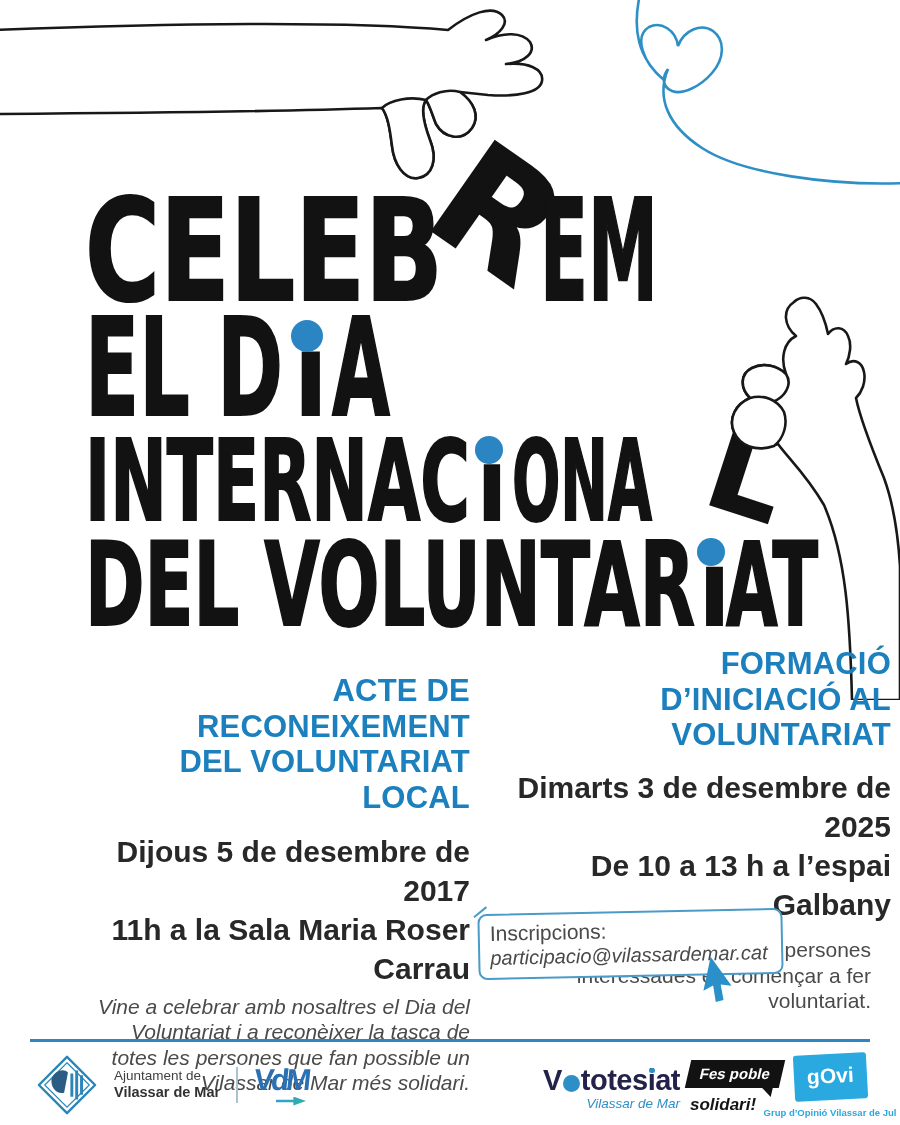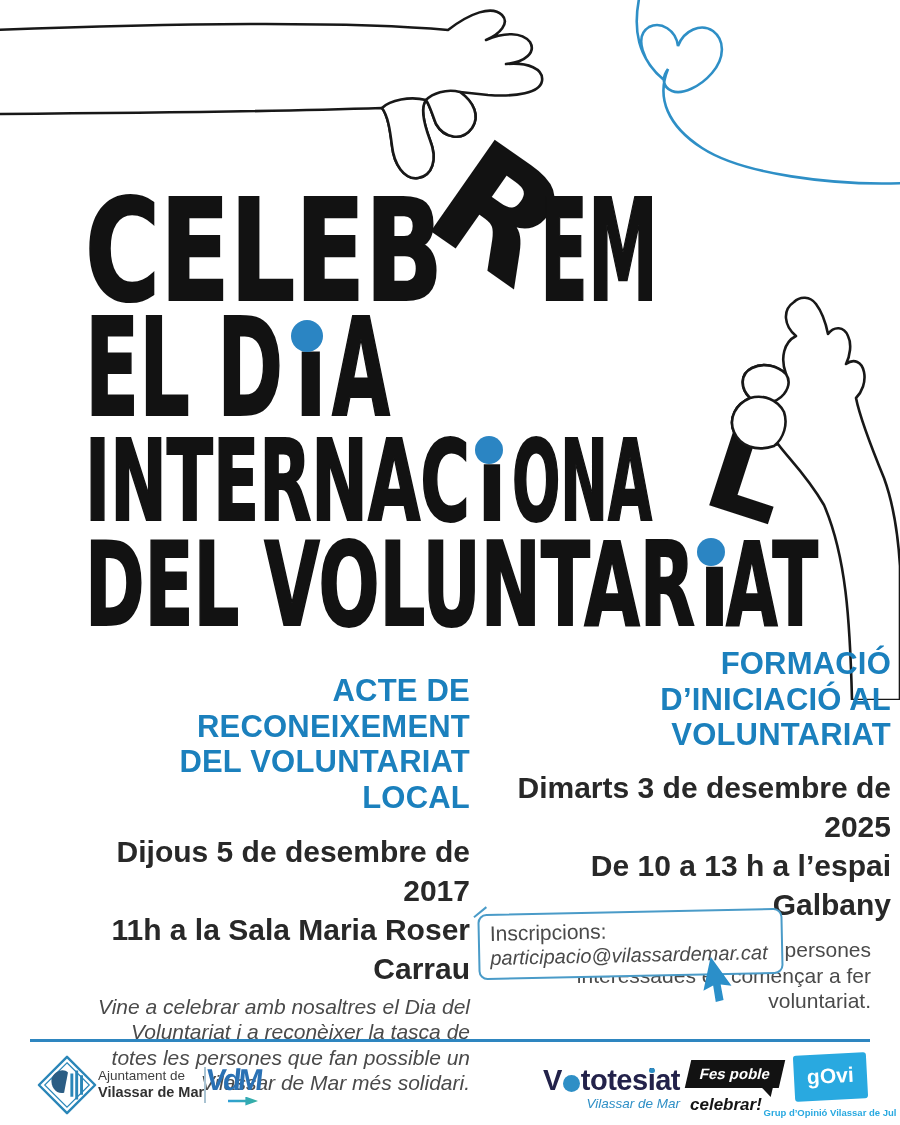--- a/index.html
+++ b/index.html
@@ -37,21 +37,21 @@
   .inscription-box::after{
     content:"";position:absolute;left:-7px;top:-5px;width:16px;height:2.4px;
     background:#4a9bc8;transform:rotate(-38deg);
   }
   .inscription-label{color:#4a4a4a;font-size:21px;line-height:1.15;}
   .inscription-email{color:#4a4a4a;font-size:20px;font-style:italic;line-height:1.2;}
   .cursor-icon{position:absolute;left:700px;top:958px;width:40px;height:48px;transform:rotate(12deg);}
 
   .footer-divider{position:absolute;left:30px;top:1039px;width:840px;height:3px;background:#2e86c0;}
 
-  .footer-ajuntament{position:absolute;left:36px;top:1054px;display:flex;align-items:center;gap:0;}
+  .footer-ajuntament{position:absolute;left:36px;top:1054px;display:flex;align-items:center;gap:16px;}
   .aj-text{line-height:1.2;}
   .aj-line1{font-size:13.5px;color:#3f3f3f;}
   .aj-line2{font-size:14.5px;color:#313131;font-weight:bold;}
   .aj-rule{width:1.5px;height:36px;background:#a9c3d2;}
   .vdm{display:flex;flex-direction:column;align-items:flex-end;}
   .vdm-word{font-size:30px;font-weight:bold;color:#2a71b4;letter-spacing:-3px;
             transform:skewX(-6deg);line-height:1;}
   .vdm-arrow{width:30px;height:9px;margin-top:2px;margin-right:2px;
     background:linear-gradient(90deg,#2f9fd6,#35b0a0);
     clip-path:polygon(0 35%,58% 35%,58% 0,100% 50%,58% 100%,58% 65%,0 65%);}
@@ -192,21 +192,21 @@
       <span>at</span>
     </div>
     <div class="vol-sub">Vilassar de Mar</div>
   </div>
 
   <div class="footer-fespoble">
     <div class="fes-tag">
       <span>Fes poble</span>
       <span class="fes-tail"></span>
     </div>
-    <div class="fes-participa">celebrar!</div>
+    <div class="fes-participa">solidari!</div>
   </div>
 
   <div class="footer-govi">
     <div class="govi-square">gOvi</div>
     <div class="govi-sub">Grup d’Opinió Vilassar de Jul</div>
   </div>
 
 </div>
 
 </body></html>

